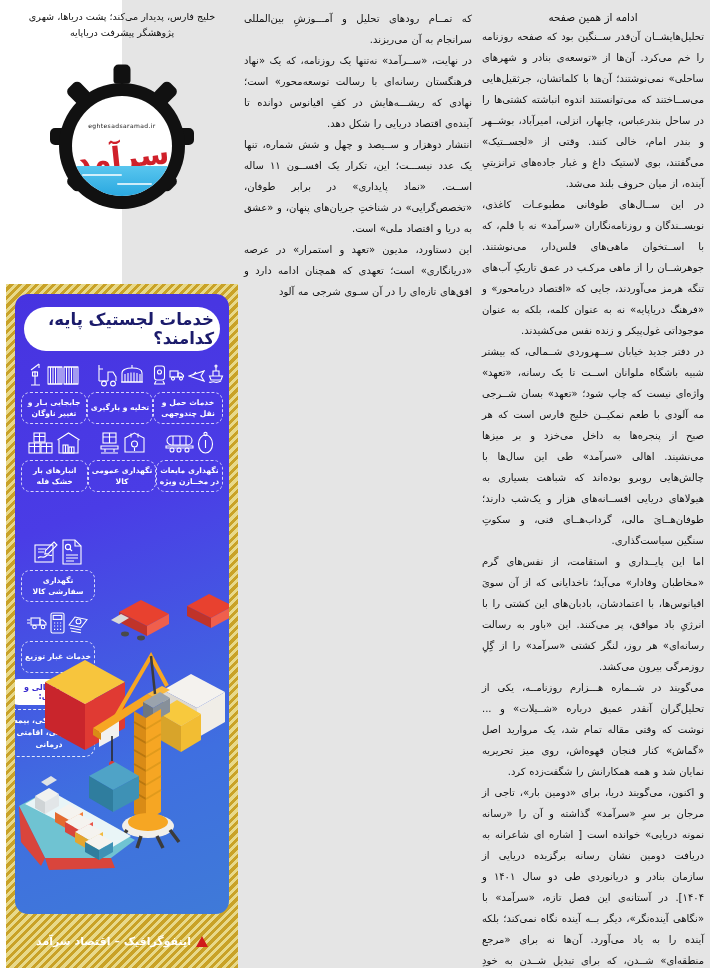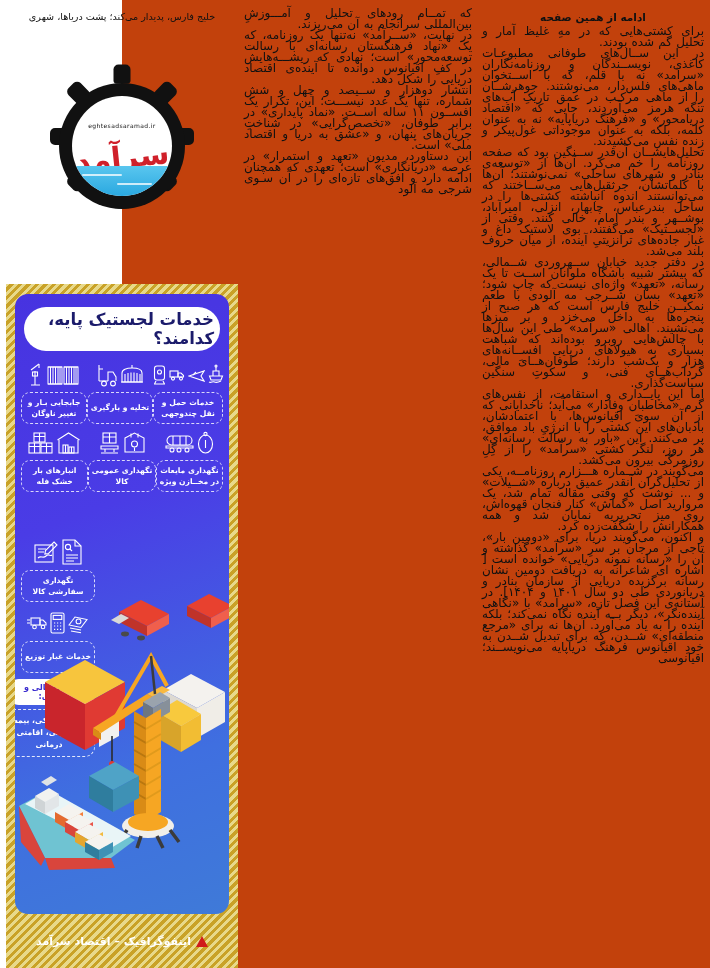--- a/index.html
+++ b/index.html
@@ -6,45 +6,45 @@
   * { box-sizing: border-box; margin: 0; padding: 0; }
   html, body {
     width: 710px; height: 968px;
     background: #ffffff;
     font-family: "DejaVu Sans", "Liberation Sans", sans-serif;
     overflow: hidden;
   }
   .page {
     position: relative;
     width: 588px; height: 968px;
-    background: #c2410c;
+    background: #e5e5e5;
   }
 
   
   .col {
     position: absolute;
     top: 0;
     direction: rtl;
     text-align: justify;
     color: #111;
   }
   .col-right { right: 6px; width: 222px; }
   .col-mid   { right: 238px; width: 228px; }
   .col-left  { right: 472px; width: 232px; }
 
   .article-head {
-    font-weight: bold;
+    font-weight: normal;
     font-size: 10.5px;
     text-align: center;
     margin: 11px 0 3px 0;
     letter-spacing: 0;
   }
   .para {
-    font-size: 12px;
-    line-height: 11px;
+    font-size: 10px;
+    line-height: 21px;
     text-align: justify;
     text-justify: inter-word;
     margin-bottom: 0px;
     word-spacing: 0.4px;
   }
 
   
   .lead {
     font-size: 9.6px;
     line-height: 16.3px;
@@ -272,20 +272,21 @@
   }
 </style>
 </head>
 <body>
 
 <div class="page">
 
   <div class="col col-left">
     <div class="lead">
       <div>خلیج فارس، پدیدار می‌کند؛ پشت دریاها، شهری</div>
+      <div>پژوهشگر پیشرفت دریاپایه</div>
     </div>
   </div>
 
   <div class="logo-wrap">
     <div class="logo">
       <div class="wheel">
         <div class="spoke" style="transform:translate(-50%,-50%) rotate(0deg) translateY(-72px);"></div>
         <div class="spoke" style="transform:translate(-50%,-50%) rotate(45deg) translateY(-72px);"></div>
         <div class="spoke" style="transform:translate(-50%,-50%) rotate(90deg) translateY(-72px);"></div>
         <div class="spoke" style="transform:translate(-50%,-50%) rotate(135deg) translateY(-72px);"></div>
@@ -593,22 +594,21 @@
   <div class="col col-mid">
     <div style="height:8px"></div>
     <p class="para">که تمــام رودهای تحلیل و آمـــوزشِ بین‌المللی سرانجام به آن می‌ریزند.</p>
     <p class="para">در نهایت، «ســرآمد» نه‌تنها یک روزنامه، که یک «نهاد فرهنگستان رسانه‌ای با رسالت توسعه‌محور» است؛ نهادی که ریشـــه‌هایش در کفِ اقیانوس دوانده تا آینده‌ی اقتصاد دریایی را شکل دهد.</p>
     <p class="para">انتشار دوهزار و ســیصد و چهل و شش شماره، تنها یک عدد نیســـت؛ این، تکرار یک افســون ۱۱ ساله اســت. «نماد پایداری» در برابر طوفان، «تخصص‌گرایی» در شناختِ جریان‌های پنهان، و «عشق به دریا و اقتصاد ملی» است.</p>
     <p class="para">این دستاورد، مدیون «تعهد و استمرار» در عرصه «دریانگاری» است؛ تعهدی که همچنان ادامه دارد و افق‌های تازه‌ای را در آن سـوی شرجی مه آلود</p>
   </div>
 
   <div class="col col-right">
     <div class="article-head">ادامه از همین صفحه</div>
-    <p class="para">برای کشتی‌هایی که در مهِ غلیظ آمار و تحلیل گم شده بودند.</p>
+    <p class="para">تحلیل‌هایشــان آن‌قدر ســنگین بود که صفحه روزنامه را خم می‌کرد. آن‌ها از «توسعه‌ی بنادر و شهرهای ساحلی» نمی‌نوشتند؛ آن‌ها با کلماتشان، جرثقیل‌هایی می‌ســاختند که می‌توانستند اندوه انباشته کشتی‌ها را در ساحل بندرعباس، چابهار، انزلی، امیرآباد، بوشــهر و بندر امام، خالی کنند. وقتی از «لجســتیک» می‌گفتند، بوی لاستیک داغ و غبار جاده‌های ترانزیتیِ آینده، از میان حروف بلند می‌شد.</p>
     <p class="para">در این ســال‌های طوفانی مطبوعـات کاغذی، نویســندگان و روزنامه‌نگاران «سرآمد» نه با قلم، که با اســتخوان ماهی‌های فلس‌دار، می‌نوشتند. جوهرشــان را از ماهی مرکـب در عمق تاریکِ آب‌های تنگه هرمز می‌آوردند، جایی که «اقتصاد دریامحور» و «فرهنگ دریاپایه» نه به عنوان کلمه، بلکه به عنوان موجوداتی غول‌پیکر و زنده نفس می‌کشیدند.</p>
-    <p class="para">تحلیل‌هایشــان آن‌قدر ســنگین بود که صفحه روزنامه را خم می‌کرد. آن‌ها از «توسعه‌ی بنادر و شهرهای ساحلی» نمی‌نوشتند؛ آن‌ها با کلماتشان، جرثقیل‌هایی می‌ســاختند که می‌توانستند اندوه انباشته کشتی‌ها را در ساحل بندرعباس، چابهار، انزلی، امیرآباد، بوشــهر و بندر امام، خالی کنند. وقتی از «لجســتیک» می‌گفتند، بوی لاستیک داغ و غبار جاده‌های ترانزیتیِ آینده، از میان حروف بلند می‌شد.</p>
     <p class="para">در دفتر جدید خیابان ســهروردی شــمالی، که بیشتر شبیه باشگاه ملوانان اســت تا یک رسانه، «تعهد» واژه‌ای نیست که چاپ شود؛ «تعهد» بسان شــرجی مه آلودی با طعم نمکیــن خلیج فارس است که هر صبح از پنجره‌ها به داخل می‌خزد و بر میزها می‌نشیند. اهالی «سرآمد» طی این سال‌ها با چالش‌هایی روبرو بوده‌اند که شباهت بسیاری به هیولاهای دریایی افســانه‌های هزار و یک‌شب دارند؛ طوفان‌هــایَ مالی، گرداب‌هــای فنی، و سکوتِ سنگین سیاست‌گذاری.</p>
     <p class="para">اما این پایــداری و استقامت، از نفس‌های گرم «مخاطبان وفادار» می‌آید؛ ناخدایانی که از آن سویَ اقیانوس‌ها، با اعتمادشان، بادبان‌های این کشتی را با انرژیِ باد موافق، پر می‌کنند. این «باور به رسالت رسانه‌ای» هر روز، لنگر کشتی «سرآمد» را از گِلِ روزمرگی بیرون می‌کشد.</p>
     <p class="para">می‌گویند در شــماره هـــزارم روزنامــه، یکی از تحلیل‌گران آنقدر عمیق درباره «شــیلات» و ... نوشت که وقتی مقاله تمام شد، یک مروارید اصل «گماش» کنار فنجان قهوه‌اش، روی میز تحریریه نمایان شد و همه همکارانش را شگفت‌زده کرد.</p>
     <p class="para">و اکنون، می‌گویند دریا، برای «دومین بار»، تاجی از مرجان بر سرِ «سرآمد» گذاشته و آن را «رسانه نمونه دریایی» خوانده است [ اشاره ای شاعرانه به دریافت دومین نشان رسانه برگزیده دریایی از سازمان بنادر و دریانوردی طی دو سال ۱۴۰۱ و ۱۴۰۴]. در آستانه‌ی این فصل تازه، «سرآمد» با «نگاهی آینده‌نگر»، دیگر بــه آینده نگاه نمی‌کند؛ بلکه آینده را به یاد می‌آورد. آن‌ها نه برای «مرجع منطقه‌ای» شــدن، که برای تبدیل شــدن به خودِ اقیانوس فرهنگ دریاپایه می‌نویســند؛ اقیانوسی</p>
   </div>
 
 </div>
 
 </body></html>

